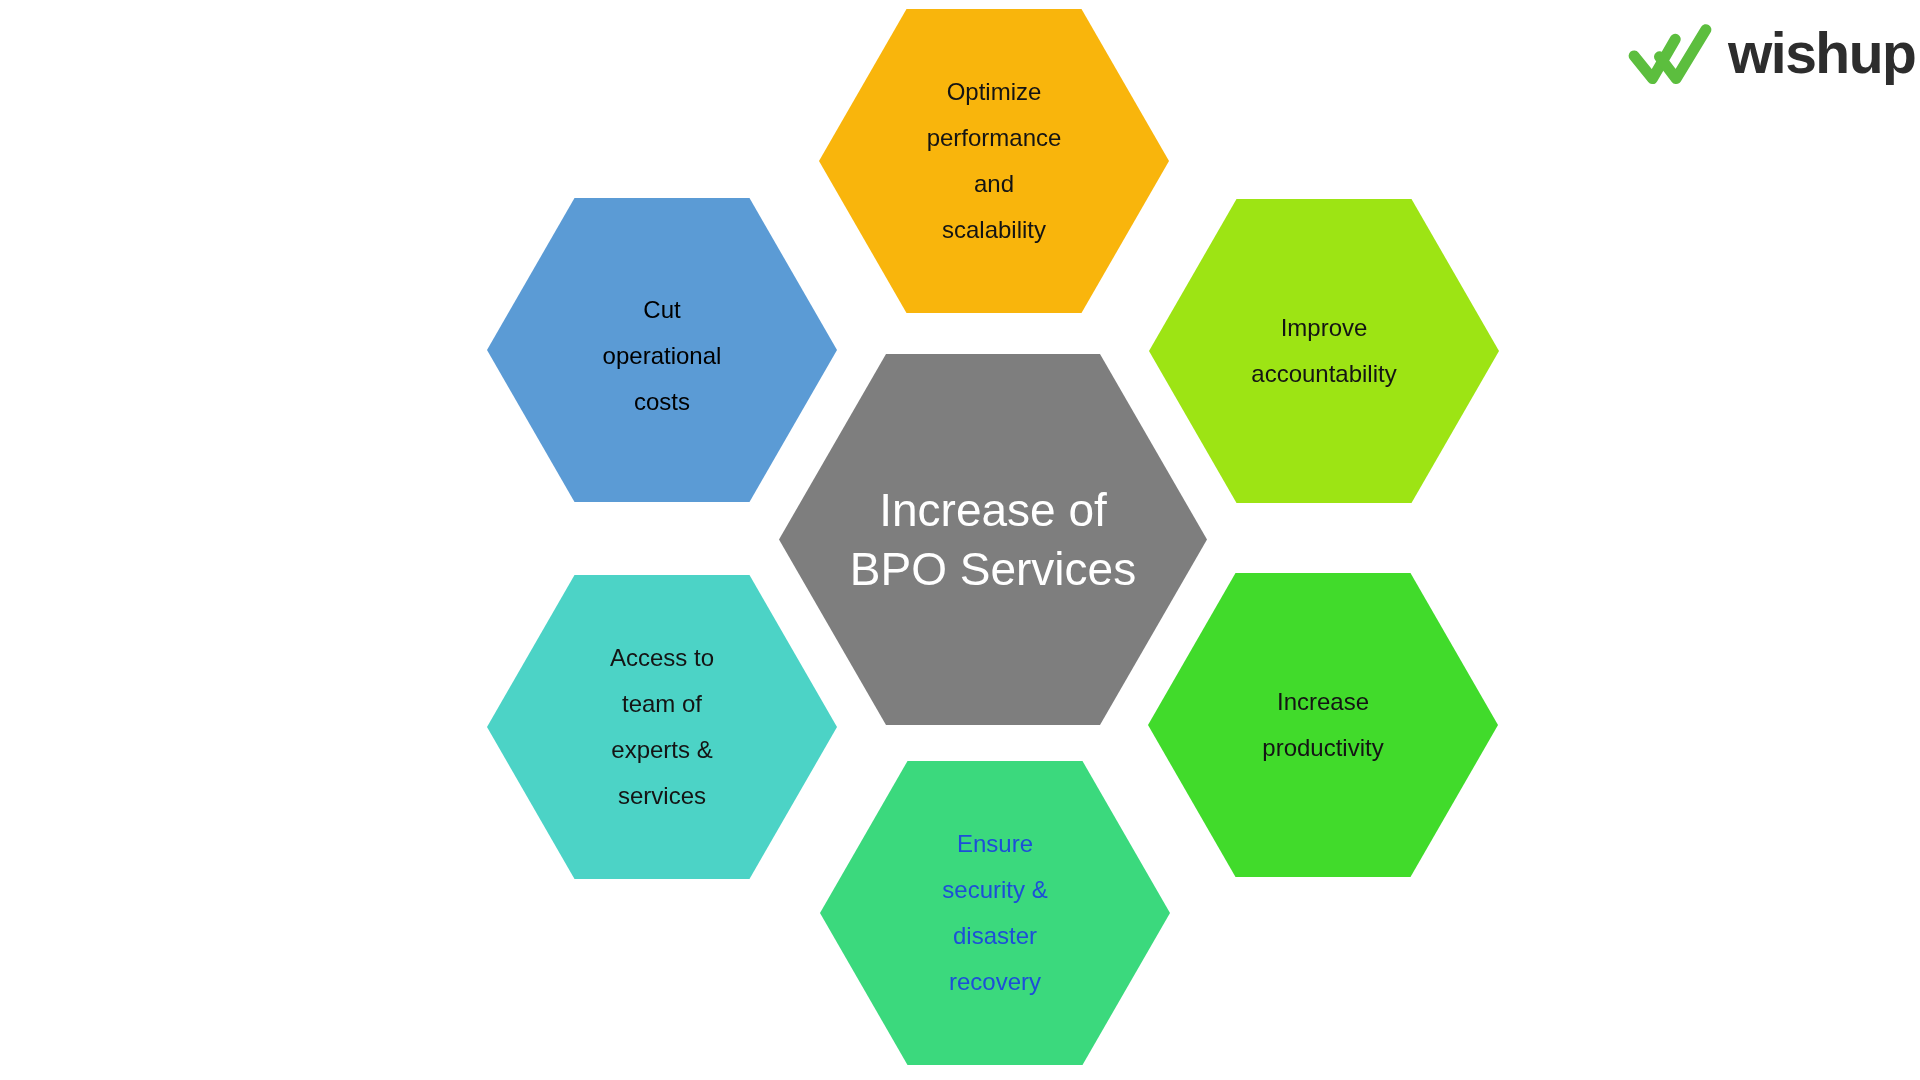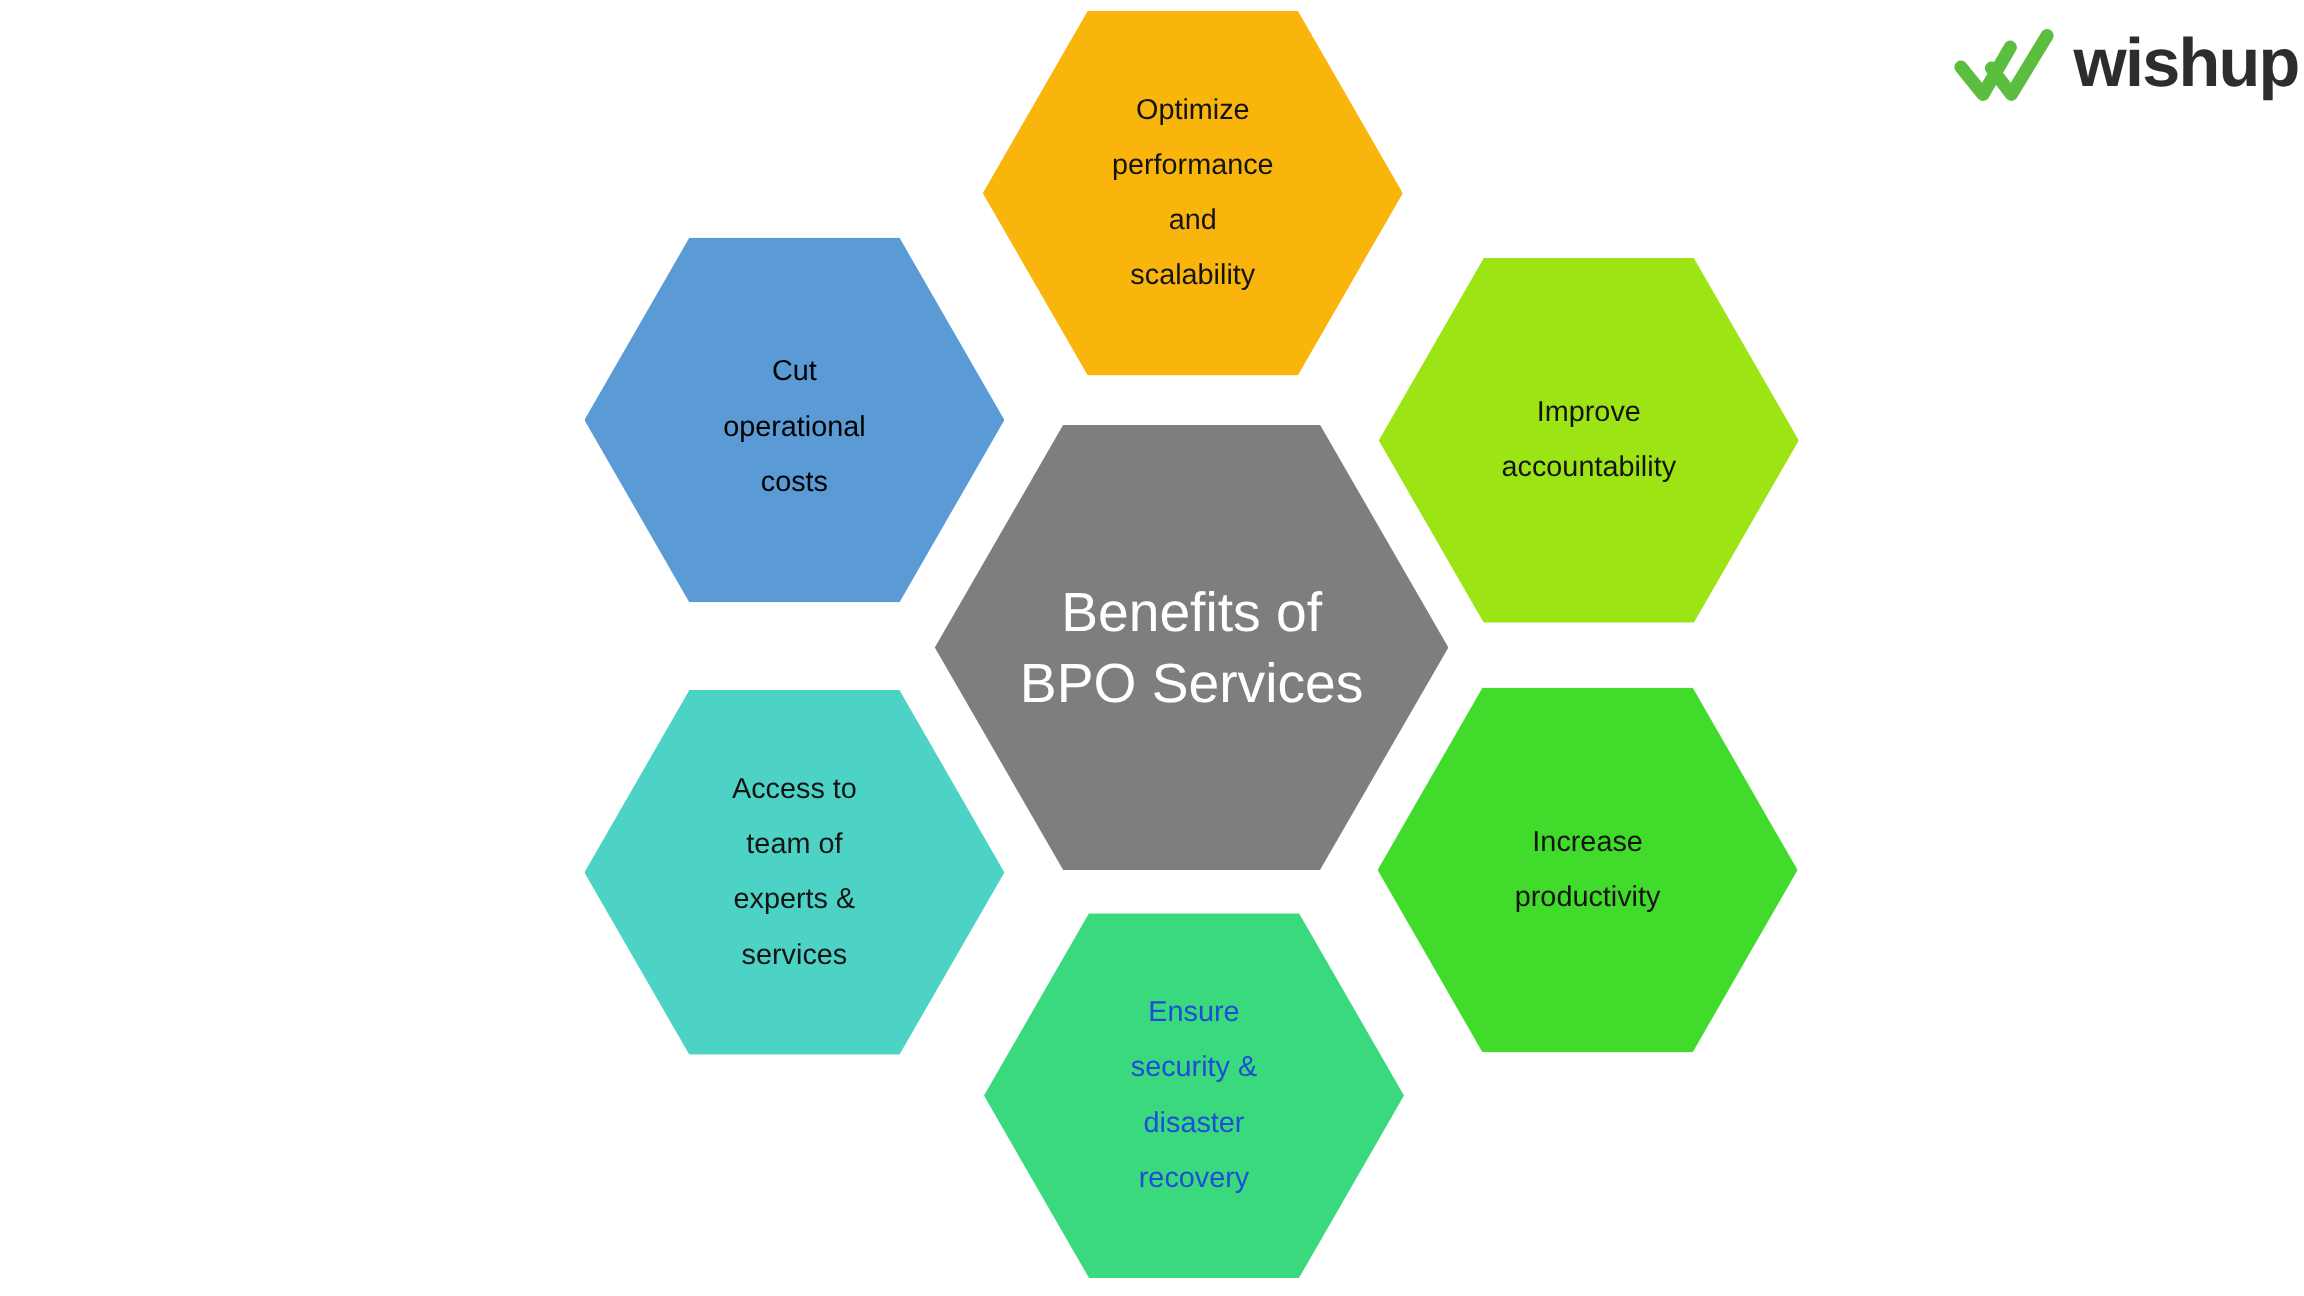--- a/index.html
+++ b/index.html
@@ -64,21 +64,21 @@
     top: 354px;
     width: 428px;
     height: 371px;
   }
   .hex-center .hex-label {
     font-size: 46px;
     line-height: 59px;
   }
   .hex-top     { left: 819px;  top: 9px;   }
   .hex-ul      { left: 487px;  top: 198px; }
-  .hex-ur      { left: 1149px; top: 199px; margin-top: 16px; }
+  .hex-ur      { left: 1149px; top: 199px; }
   .hex-ll      { left: 487px;  top: 575px; }
   .hex-lr      { left: 1148px; top: 573px; }
   .hex-bottom  { left: 820px;  top: 761px; }
 </style>
 </head>
 <body>
 
 <div class="canvas">
 
   <div class="logo">
@@ -101,21 +101,21 @@
 operational
 costs</span>
   </div>
 
   <div class="hex hex-outer hex-ur" style="background-color: rgb(157, 228, 20);">
     <span class="hex-label" style="color: rgb(20, 20, 20);">Improve
 accountability</span>
   </div>
 
   <div class="hex hex-center" style="background-color: rgb(126, 126, 126);">
-    <span class="hex-label" style="color: rgb(255, 255, 255);">Benefits of
+    <span class="hex-label" style="color: rgb(255, 255, 255);">Increase of
 BPO Services</span>
   </div>
 
   <div class="hex hex-outer hex-ll" style="background-color: rgb(76, 211, 198);">
     <span class="hex-label" style="color: rgb(20, 20, 20);">Access to
 team of
 experts &amp;
 services</span>
   </div>
 

